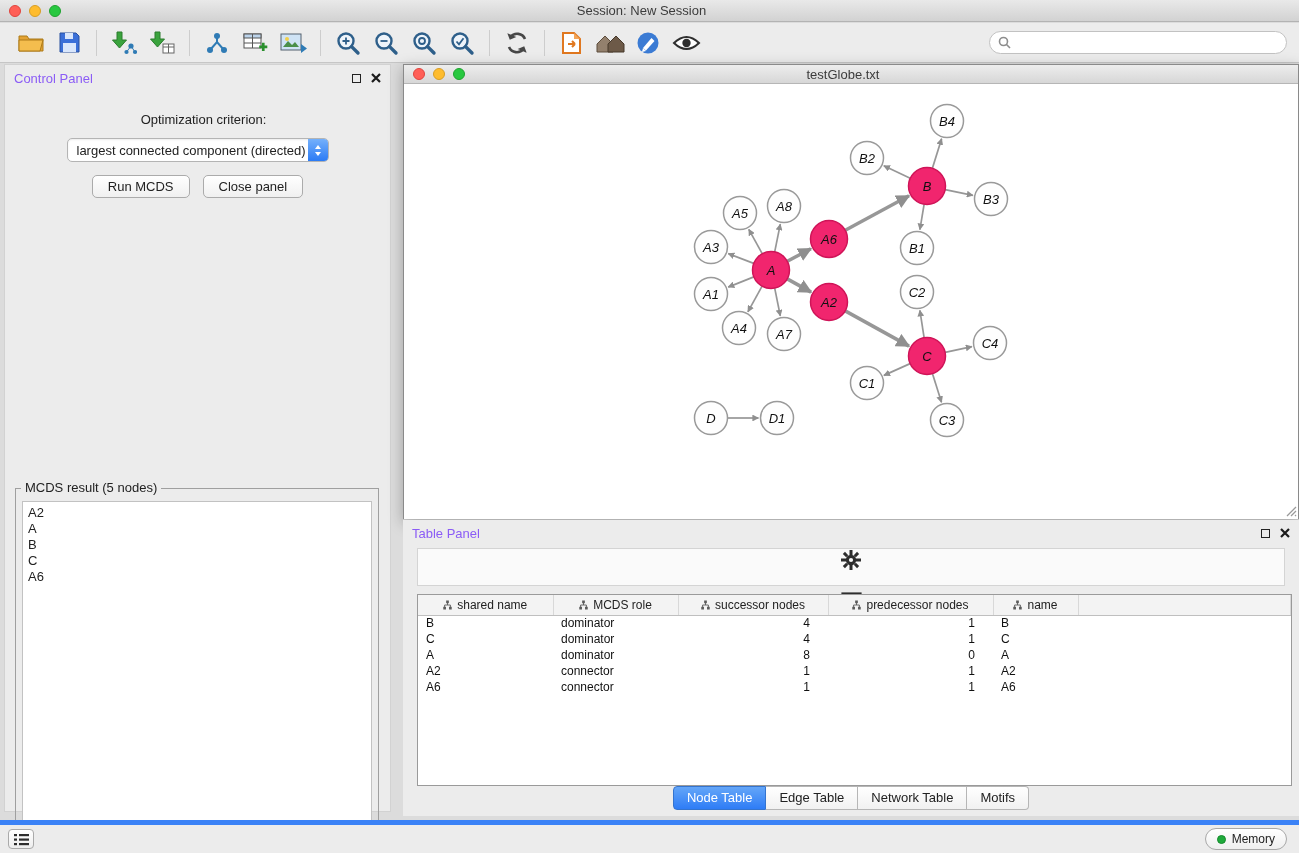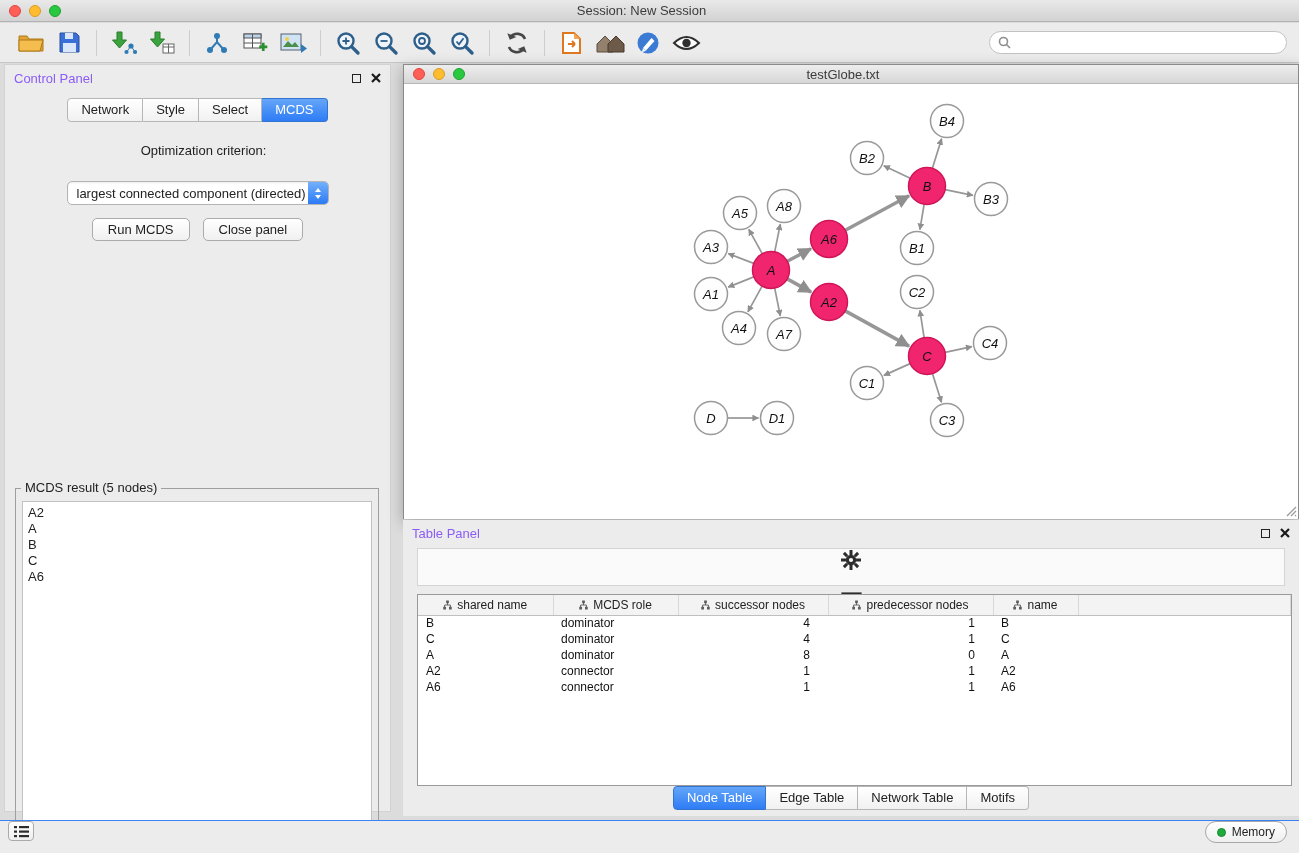--- a/index.html
+++ b/index.html
@@ -36,21 +36,21 @@
   .panel-header { height:26px; display:flex; align-items:center; padding:0 9px; color:#8b5cf6; }
   .panel-controls { margin-left:auto; display:flex; gap:10px; align-items:center; }
   .float-glyph { width:9px; height:9px; border:1.5px solid #222; display:inline-block; }
   .cp-tabs { display:flex; justify-content:center; margin-top:7px; }
   .seg-tab { padding:3px 13px 4px; background:linear-gradient(#ffffff,#f1f1f1);
     border:1px solid #b6b6b6; border-left:none; color:#222; font-size:13px; }
   .seg-tab:first-child { border-left:1px solid #b6b6b6; border-radius:4px 0 0 4px; }
   .seg-tab:last-child { border-radius:0 4px 4px 0; }
   .seg-tab.active { background:linear-gradient(#64a6f8,#2e7cf6); color:#fff; border-color:#3474cf; }
   .opt-label { text-align:center; margin-top:21px;padding-left:12px; }
-  .combo { margin:23px auto 0; width:262px; height:24px; background:#fff;
+  .combo { margin:11px auto 0; width:262px; height:24px; background:#fff;
     border:1px solid #b4b4b4; border-radius:5px; position:relative;
     display:flex; align-items:center; padding-left:9px;
     box-shadow:inset 0 1px 2px rgba(0,0,0,.08); }
   .combo-stepper { position:absolute; right:0; top:0; bottom:0; width:20px;
     border-radius:0 4px 4px 0; background:linear-gradient(#74b0fb,#2b7bf5);
     display:flex; flex-direction:column; align-items:center; justify-content:center; }
   .tri-up { width:0; height:0; border-left:3.5px solid transparent; border-right:3.5px solid transparent;
     border-bottom:4.5px solid #fff; margin-bottom:3px; }
   .tri-down { width:0; height:0; border-left:3.5px solid transparent; border-right:3.5px solid transparent;
     border-top:4.5px solid #fff; }
@@ -82,21 +82,21 @@
   th { background:#f3f3f3; border-right:1px solid #d8d8d8; border-bottom:1px solid #bfbfbf;
     font-weight:normal; height:20px; color:#222; }
   th .th-inner { display:flex; align-items:center; justify-content:center; gap:5px; }
   td { height:16px; padding:0 8px; white-space:nowrap; overflow:hidden; color:#111; }
   td.num { text-align:right; padding-right:18px; }
   .tp-tabs { position:absolute; bottom:6px; left:0; width:100%; display:flex; justify-content:center; }
   .fx-label { font-family:"DejaVu Serif","Liberation Serif",serif; font-style:italic;
     font-size:16px; color:#9a9a9a; }
   
   .statusbar { position:absolute; left:0; top:820px; width:1299px; height:33px;
-    background:#ececec; border-top:1px solid #3b82f6; display:flex; align-items:flex-start;
+    background:#ececec; border-top:5px solid #3b82f6; display:flex; align-items:center;
     padding:0 8px; }
   .status-left-btn { width:26px; height:20px; background:linear-gradient(#fff,#eee);
     border:1px solid #aaa; border-radius:4px; display:flex; align-items:center; justify-content:center; }
   .memory-btn { margin-left:auto; height:22px; padding:0 11px; background:linear-gradient(#fff,#efefef);
     border:1px solid #a8a8a8; border-radius:11px; display:flex; align-items:center; gap:6px;
     font-size:12px; margin-right:4px; }
   .mem-dot { width:9px; height:9px; border-radius:50%; background:#1faa3c; border:1px solid #148a2c; }
 </style>
 </head>
 <body>
@@ -249,26 +249,20 @@
 <div class="control-panel">
   <div class="panel-header">
     <span>Control Panel</span>
     <span class="panel-controls">
       <span class="float-glyph"></span>
       <svg width="10" height="10">
           <path d="M1 1 L9 9 M9 1 L1 9" stroke="#1a1a1a" stroke-width="2.2"></path>
         </svg>
     </span>
   </div>
-  <div class="cp-tabs" id="cp-tabs">
-      <div class="seg-tab">Network</div>
-      <div class="seg-tab">Style</div>
-      <div class="seg-tab">Select</div>
-      <div class="seg-tab active">MCDS</div>
-    </div>
   <div class="opt-label">Optimization criterion:</div>
   <div class="combo">
     <span>largest connected component (directed)</span>
     <span class="combo-stepper">
         <span class="tri-up"></span>
         <span class="tri-down"></span>
       </span>
   </div>
   <div class="cp-buttons">
     <div class="mac-btn">Run MCDS</div>

